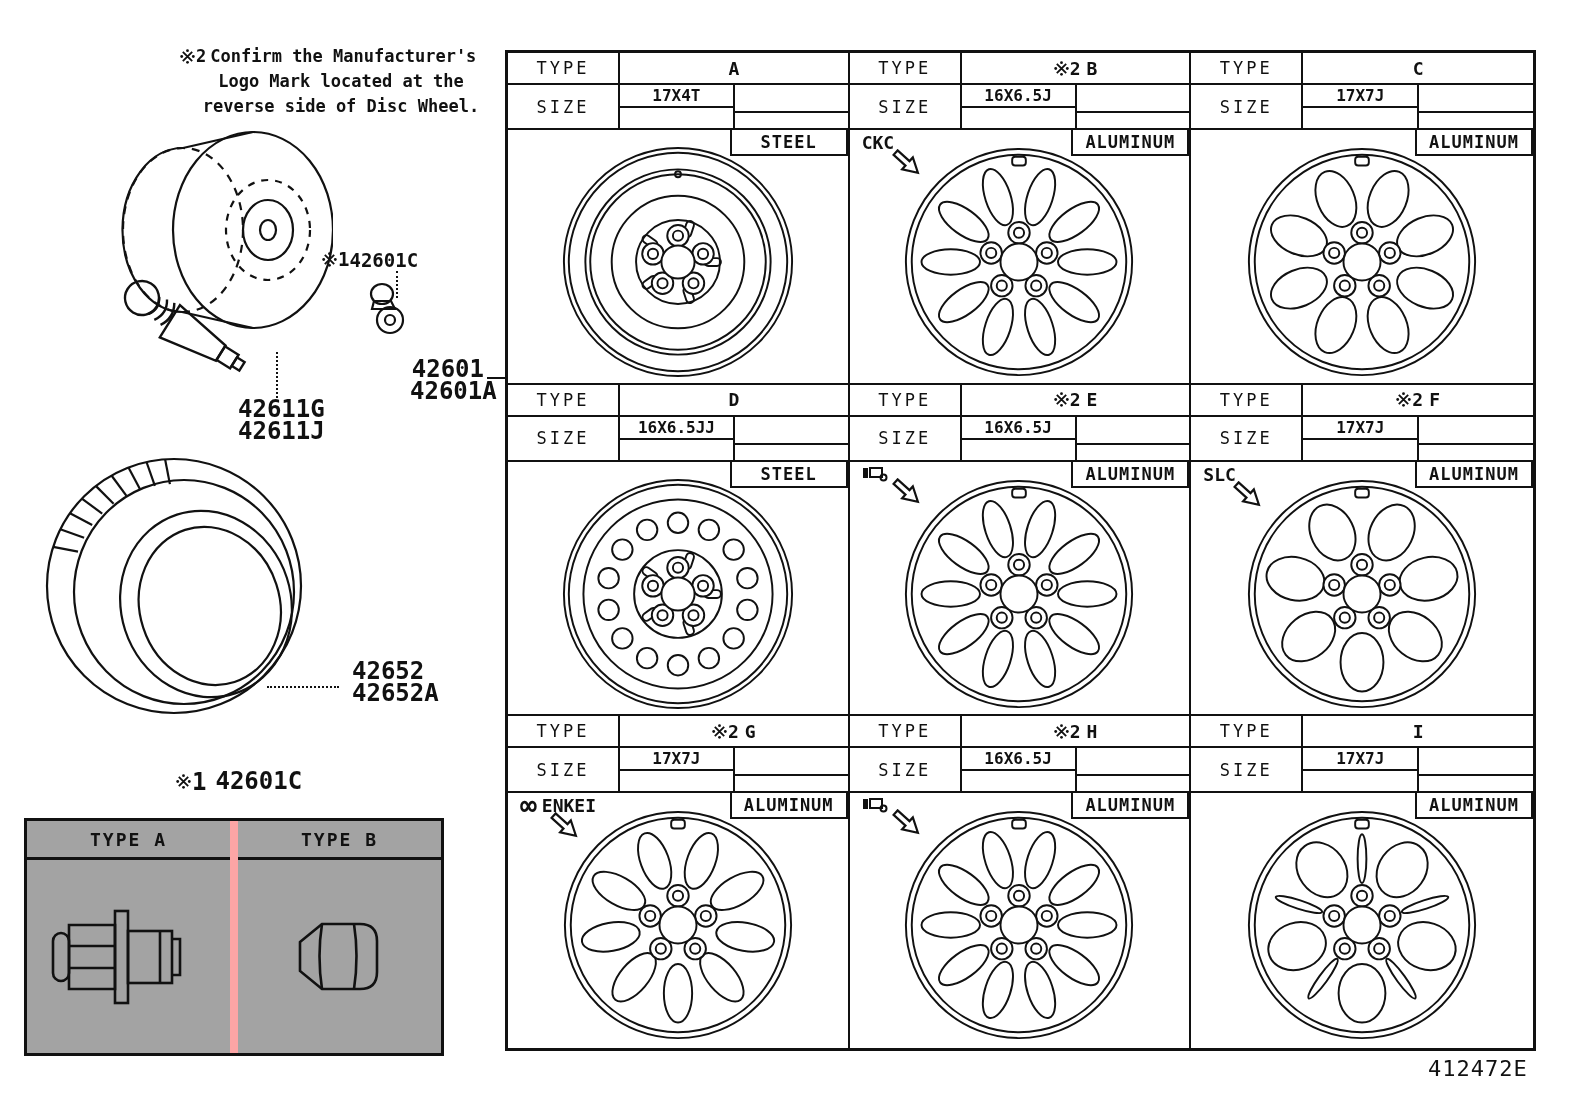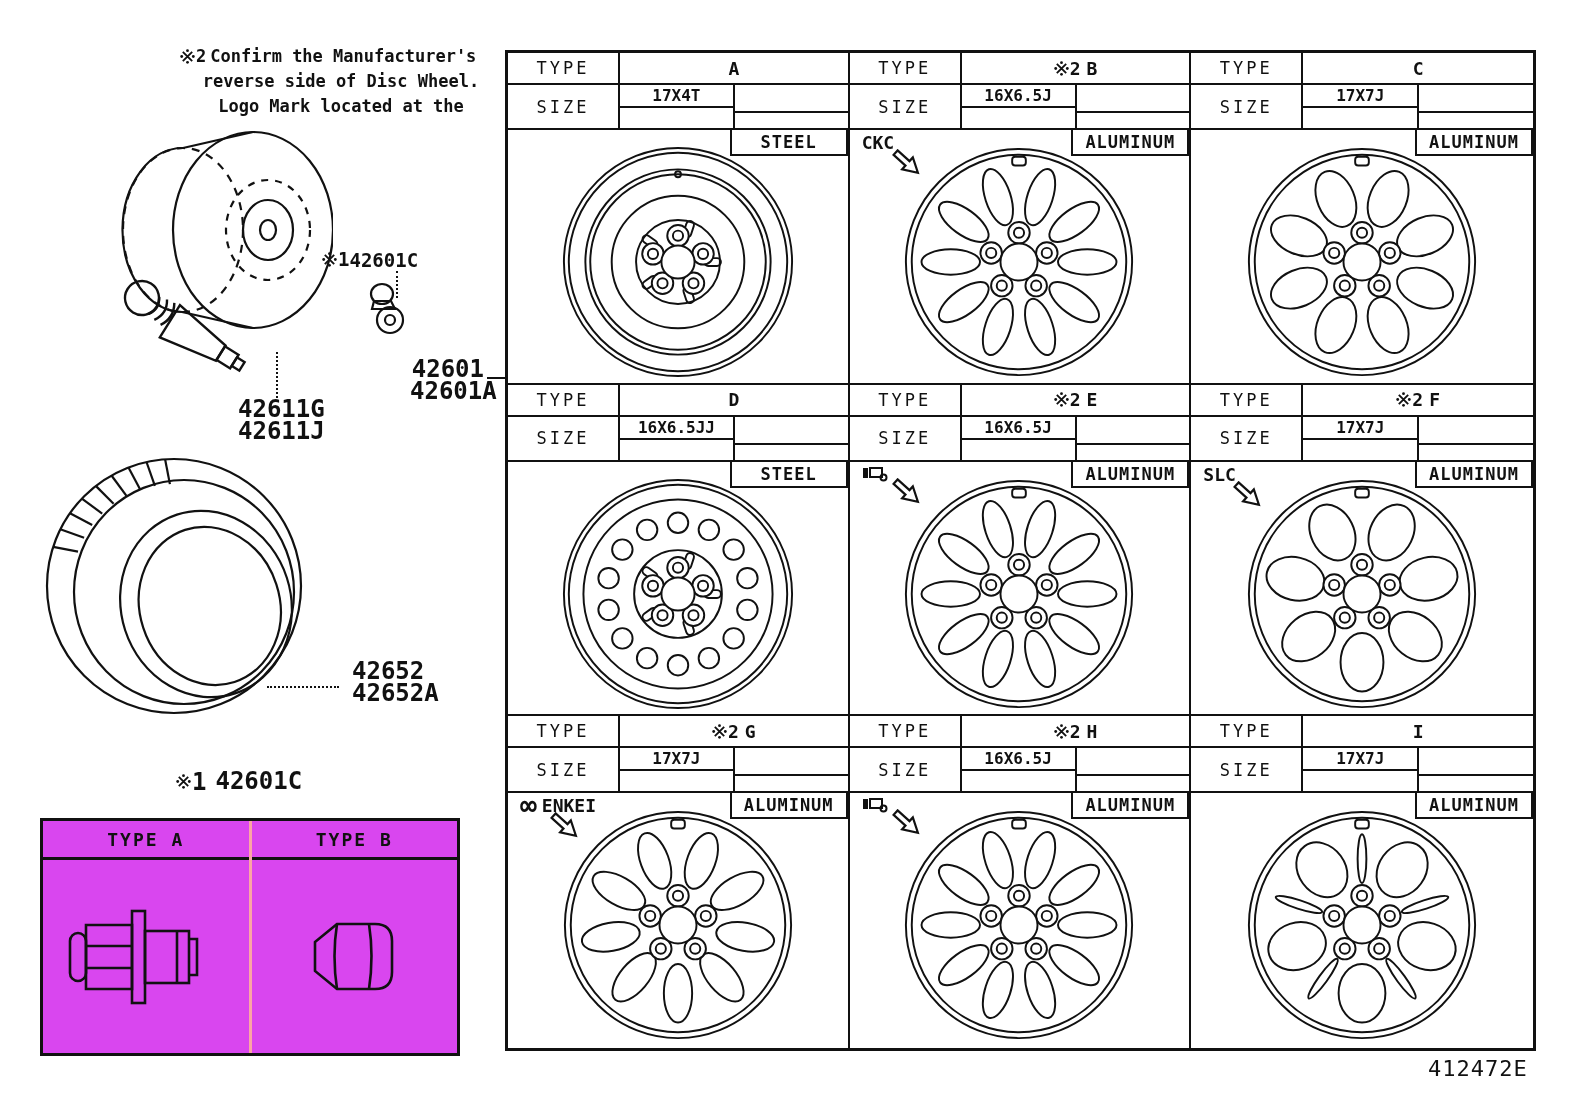--- a/index.html
+++ b/index.html
@@ -17,24 +17,24 @@
   .plabel .ref{display:inline-flex;align-items:center;gap:1px}
   .plabel .sp{margin-left:9px}
   .ref{display:inline-flex;align-items:center;gap:1px;font-weight:bold}
   .refmark-slot{display:inline-flex}
   
   .leader{position:absolute}
   .leader.solid{border-top:2px solid #111}
   .leader.dot{border-top:2px dotted #111}
   .leader.dotv{border-left:2px dotted #111}
   
-  .nut-table{position:absolute;left:40px;top:818px;width:414px;height:232px;
-             border:3px solid #111;display:flex;background:#d946ef}
+  .nut-table{position:absolute;left:24px;top:818px;width:414px;height:232px;
+             border:3px solid #111;display:flex;background:#a3a3a3}
   .nut-col{flex:1;display:flex;flex-direction:column}
-  .nut-col + .nut-col{border-left:3px solid #fca5a5}
+  .nut-col + .nut-col{border-left:8px solid #fca5a5}
   .nut-head{height:36px;border-bottom:3px solid #111;display:flex;align-items:center;
             justify-content:center;font-weight:bold;font-size:18px;letter-spacing:2px}
   .nut-body{flex:1;display:flex;align-items:center;justify-content:center}
   
   .grid{position:absolute;left:505px;top:50px;width:1025px;height:995px;border:3px solid #111;
         display:grid;grid-template-columns:1fr 1fr 1fr;grid-template-rows:1fr 1fr 1fr;background:#fff}
   .cell{position:relative;border-right:2px solid #111;border-bottom:2px solid #111;overflow:hidden}
   .cell:nth-child(3n){border-right:none}
   .cell:nth-child(n+7){border-bottom:none}
   .hdr{border-bottom:2px solid #111}
@@ -76,22 +76,22 @@
               <circle cx="8" cy="1.8" r="1.5" fill="#111"></circle>
               <circle cx="8" cy="14.2" r="1.5" fill="#111"></circle>
               <circle cx="1.8" cy="8" r="1.5" fill="#111"></circle>
               <circle cx="14.2" cy="8" r="1.5" fill="#111"></circle>
             </svg>
           </span>
           <span>2</span>
         </span>
       <span>Confirm the Manufacturer's</span>
     </div>
+    <div class="nline">Logo Mark located at the</div>
     <div class="nline">reverse side of Disc Wheel.</div>
-    <div class="nline">Logo Mark located at the</div>
   </div>
 
   <div class="art" id="art-disc" style="left:68px;top:105px">
       <svg width="265" height="250" viewBox="0 0 265 250" fill="none" stroke="#111" stroke-width="2.2">
         <ellipse cx="115" cy="125" rx="60" ry="82" stroke-dasharray="8 7"></ellipse>
         <path d="M115 43 A60 82 0 0 0 114 207"></path>
         <ellipse cx="185" cy="125" rx="80" ry="98"></ellipse>
         <path d="M115 43 L185 27"></path>
         <path d="M114 207 L185 223"></path>
         <ellipse cx="200" cy="125" rx="42" ry="50" stroke-dasharray="7 7"></ellipse>

